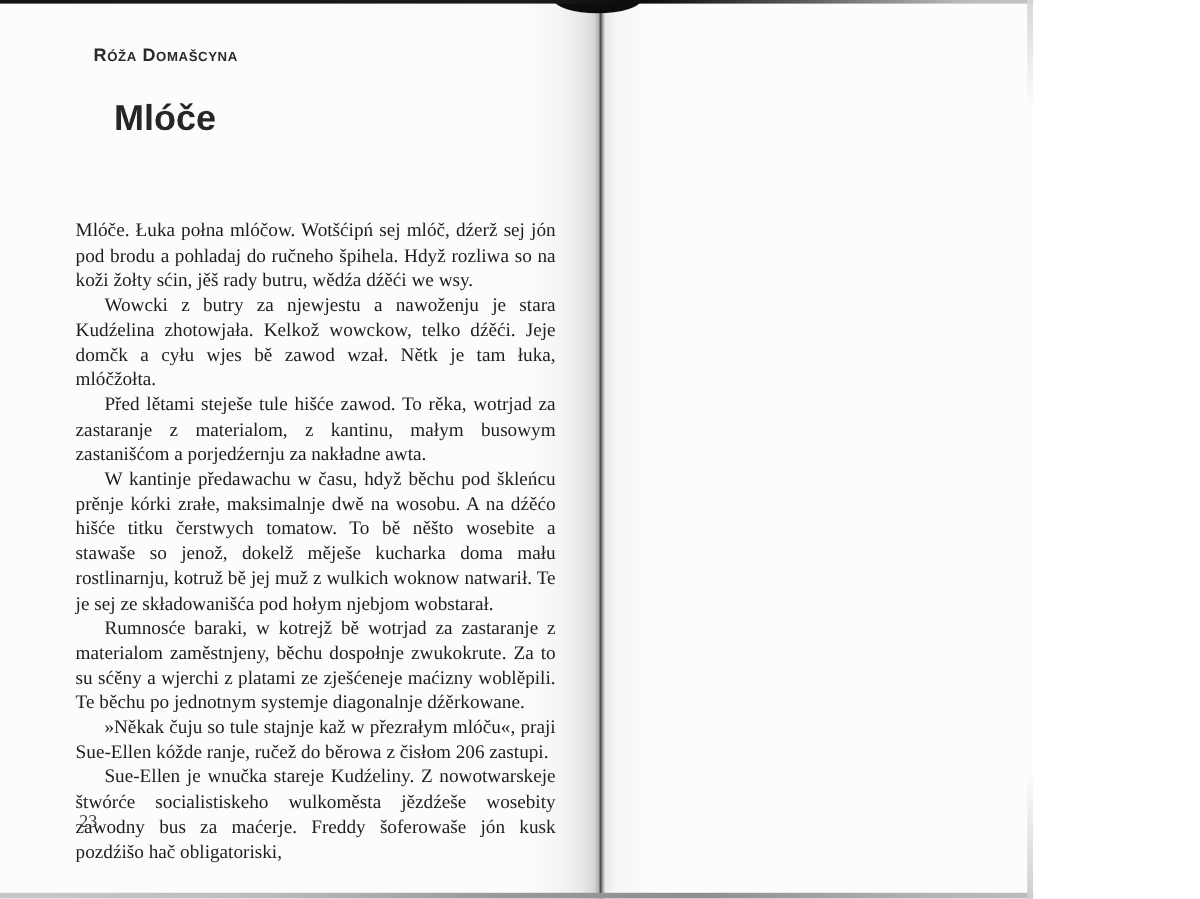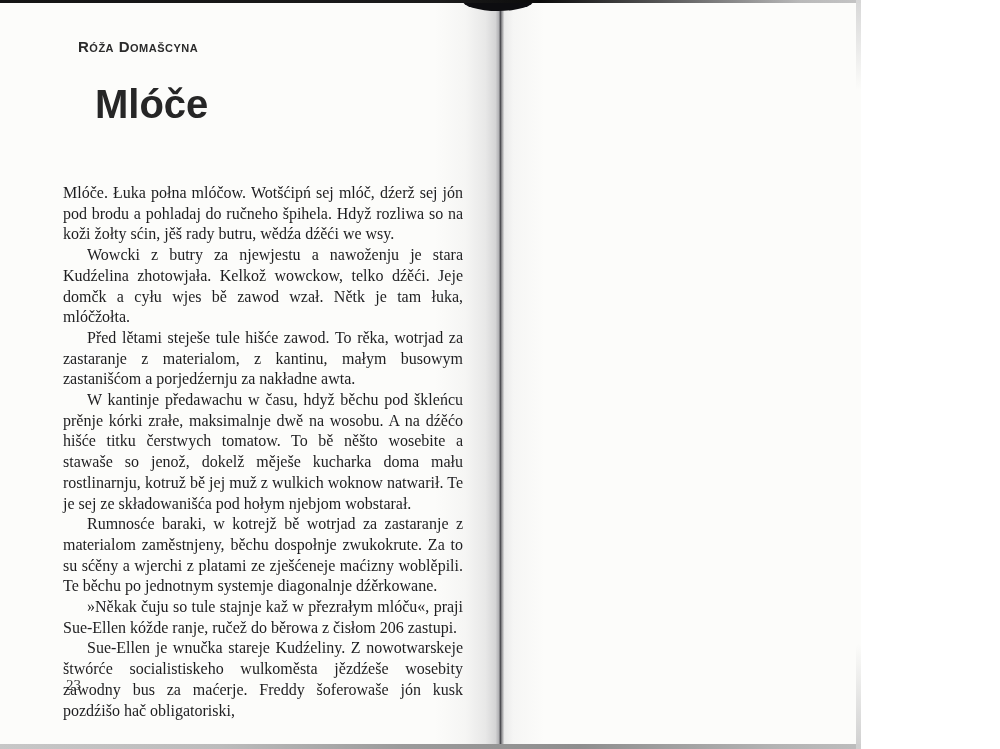--- a/index.html
+++ b/index.html
@@ -75,21 +75,21 @@
     font-size: 15px;
     letter-spacing: 0.5px;
     color: #2b2b2b;
   }
   .title {
     position: absolute;
     left: 95px; top: 82px;
     margin: 0;
     font-family: "Liberation Sans", sans-serif;
     font-weight: 700;
-    font-size: 40px;
+    font-size: 30px;
     color: #262626;
   }
 
   .bodytext {
     position: absolute;
     text-align: justify;
     color: #1d1d1f;
     font-size: 16px;
     line-height: 20.7px;
   }

